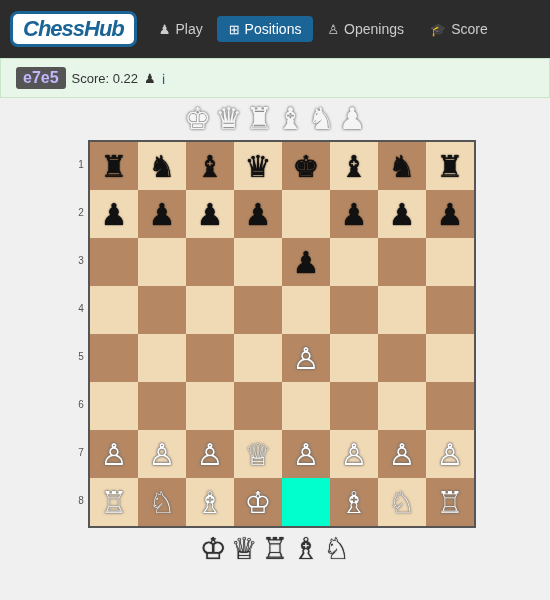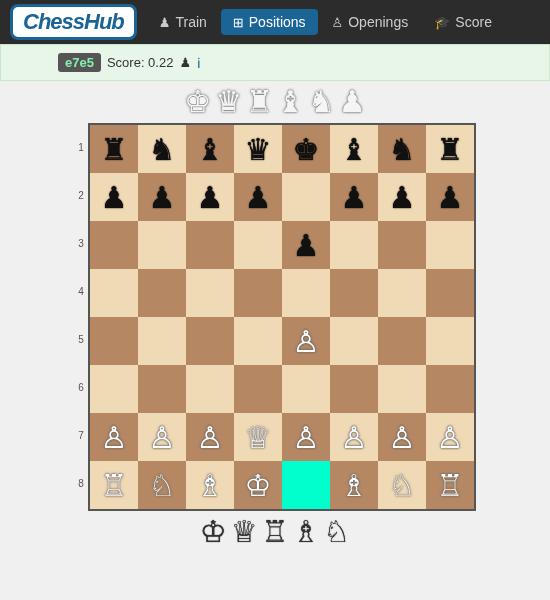--- a/index.html
+++ b/index.html
@@ -3,21 +3,21 @@
   <meta charset="utf-8">
   <style>
     * { margin: 0; padding: 0; box-sizing: border-box; }
     body { font-family: Arial, sans-serif; background: #f0f0f0; width: 550px; min-height: 600px; overflow-x: hidden; }
 
     
     .header {
       background: #2c2c2c;
       display: flex;
       align-items: center;
-      height: 44px;
+      height: 58px;
       padding: 0 10px;
     }
     .logo {
       background: #fff;
       border: 3px solid #1a6496;
       border-radius: 8px;
       padding: 2px 10px;
       font-size: 22px;
       font-weight: 900;
       color: #222;
@@ -46,26 +46,25 @@
       border: 1px solid #c8e6c9;
       padding: 8px 15px;
       font-size: 13px;
       color: #333;
       display: flex;
       align-items: center;
       gap: 6px;
     }
     .move-badge {
       background: #555;
-      color: #86efac;
+      color: #c4b5fd;
       padding: 2px 7px;
       border-radius: 3px;
-      font-size: 13px;
+      font-size: 16px;
       font-weight: bold;
-      margin-left: 42px;
     }
     .info-icon {
       color: #1a6496;
       cursor: pointer;
       font-size: 14px;
     }
 
     
     .pieces-row {
       display: flex;
@@ -156,21 +155,21 @@
 </head>
 <body>
 
 <div class="header">
   <div class="logo">
     <span>Chess</span><span style="color:#1a6496">Hub</span>
   </div>
   <nav class="nav">
     <div class="nav-item">
       <span class="nav-icon">♟</span>
-      <span>Train</span>
+      <span>Play</span>
     </div>
     <div class="nav-item active">
       <span class="nav-icon">⊞</span>
       <span>Positions</span>
     </div>
     <div class="nav-item">
       <span class="nav-icon">♙</span>
       <span>Openings</span>
     </div>
     <div class="nav-item">

